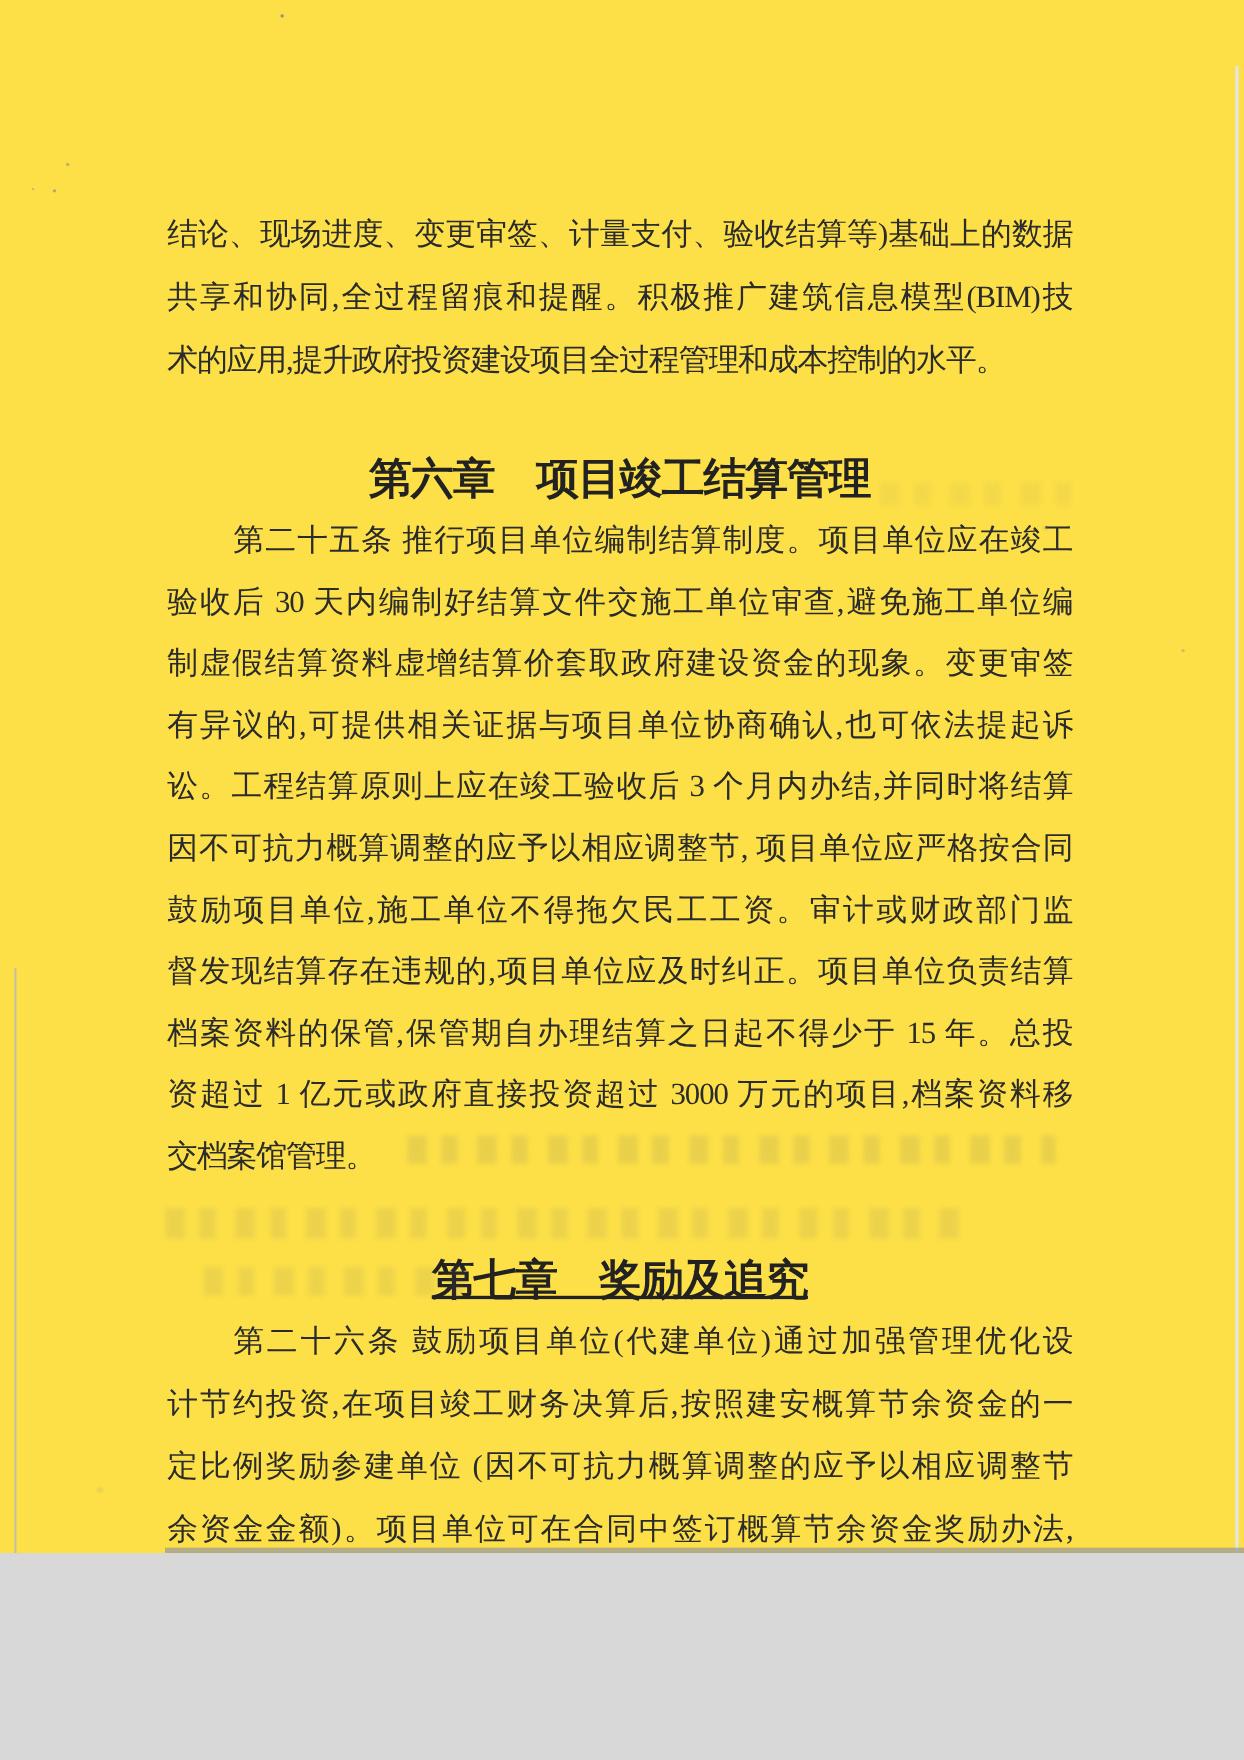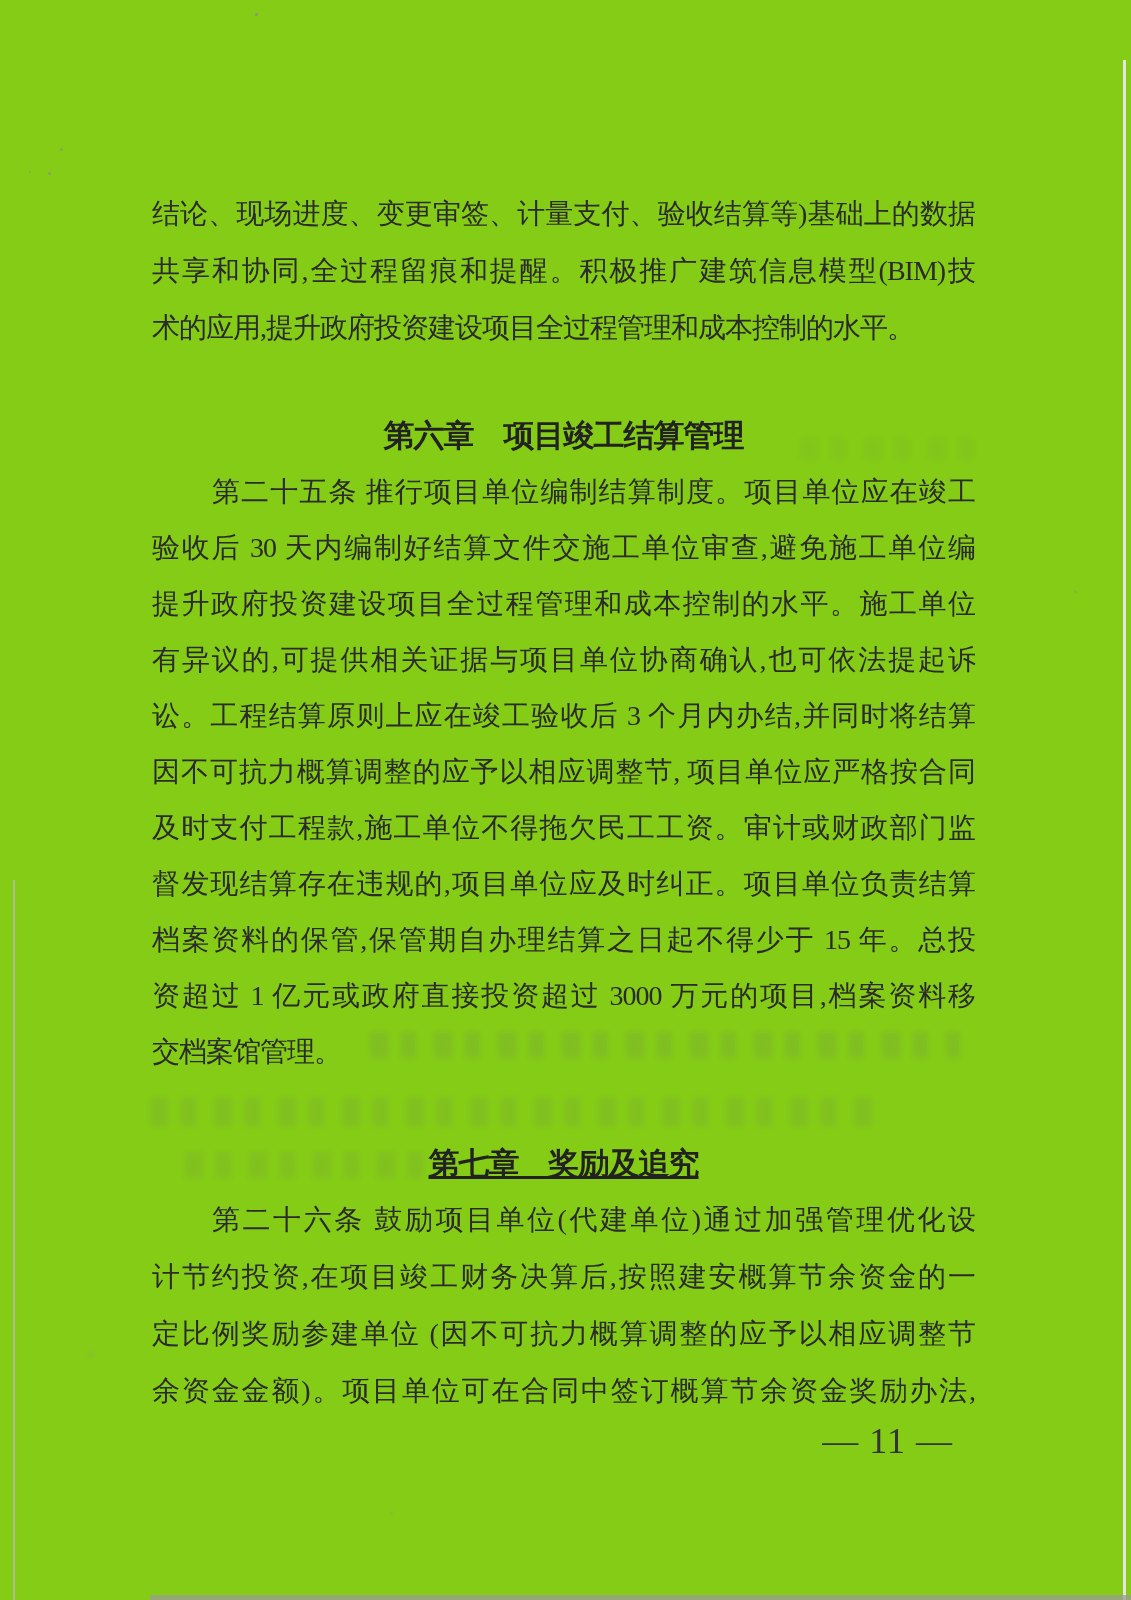--- a/index.html
+++ b/index.html
@@ -1,20 +1,20 @@
 <!DOCTYPE html>
 <html><head>
 <meta charset="utf-8">
 <style>
   html,body { margin:0; padding:0; background:#d8d8d8; }
   .page {
     position:relative;
-    width:1131px; height:1600px;
+    width:1131px; height:1412px;
     margin:0 auto;
-    background:#84cc16;
+    background:#fde047;
     overflow:hidden;
     font-family:"Liberation Serif","DejaVu Serif",serif;
     color:#262626;
   }
   
   .block { position:absolute; left:152px; width:823px; }
   .line {
     height:57px; line-height:57px;
     font-size:28px; letter-spacing:-1px;
     text-align:justify; text-align-last:justify;
@@ -22,21 +22,21 @@
     white-space:nowrap;
     color:#2b2b2b;
   }
   .tight .line { height:56px; line-height:56px; }
   .line.lastline { text-align:right; text-align-last:left; }
   .line.indent { text-indent:60px; }
   .chapter-heading {
     position:absolute; left:152px; width:823px; height:57px;
     line-height:57px; text-align:center;
     font-family:"Liberation Sans","DejaVu Sans",sans-serif;
-    font-weight:bold; font-size:31px; letter-spacing:-1px;
+    font-weight:bold; font-size:39px; letter-spacing:-1px;
     color:#222;
   }
   .page-number {
     position:absolute; top:1424px; right:178px;
     height:34px; line-height:34px;
     font-size:36px; letter-spacing:1px; color:#333;
     white-space:nowrap;
   }
   
   .ghost {
@@ -57,25 +57,25 @@
     <div class="line">结论、现场进度、变更审签、计量支付、验收结算等)基础上的数据</div>
     <div class="line">共享和协同,全过程留痕和提醒。积极推广建筑信息模型(BIM)技</div>
     <div class="line lastline">术的应用,提升政府投资建设项目全过程管理和成本控制的水平。</div>
   </div>
 
   <div class="chapter-heading" style="top:407px;">第六章　项目竣工结算管理</div>
 
   <div class="block tight" style="top:464px;">
     <div class="line indent">第二十五条 推行项目单位编制结算制度。项目单位应在竣工</div>
     <div class="line">验收后 30 天内编制好结算文件交施工单位审查,避免施工单位编</div>
-    <div class="line">提升政府投资建设项目全过程管理和成本控制的水平。施工单位</div>
+    <div class="line">制虚假结算资料虚增结算价套取政府建设资金的现象。变更审签</div>
     <div class="line">有异议的,可提供相关证据与项目单位协商确认,也可依法提起诉</div>
     <div class="line">讼。工程结算原则上应在竣工验收后 3 个月内办结,并同时将结算</div>
     <div class="line">因不可抗力概算调整的应予以相应调整节, 项目单位应严格按合同</div>
-    <div class="line">及时支付工程款,施工单位不得拖欠民工工资。审计或财政部门监</div>
+    <div class="line">鼓励项目单位,施工单位不得拖欠民工工资。审计或财政部门监</div>
     <div class="line">督发现结算存在违规的,项目单位应及时纠正。项目单位负责结算</div>
     <div class="line">档案资料的保管,保管期自办理结算之日起不得少于 15 年。总投</div>
     <div class="line">资超过 1 亿元或政府直接投资超过 3000 万元的项目,档案资料移</div>
     <div class="line lastline">交档案馆管理。</div>
   </div>
 
   <div class="chapter-heading" style="top:1135px;text-decoration:underline;">第七章　奖励及追究</div>
 
   <div class="block" style="top:1191px;">
     <div class="line indent">第二十六条 鼓励项目单位(代建单位)通过加强管理优化设</div>

